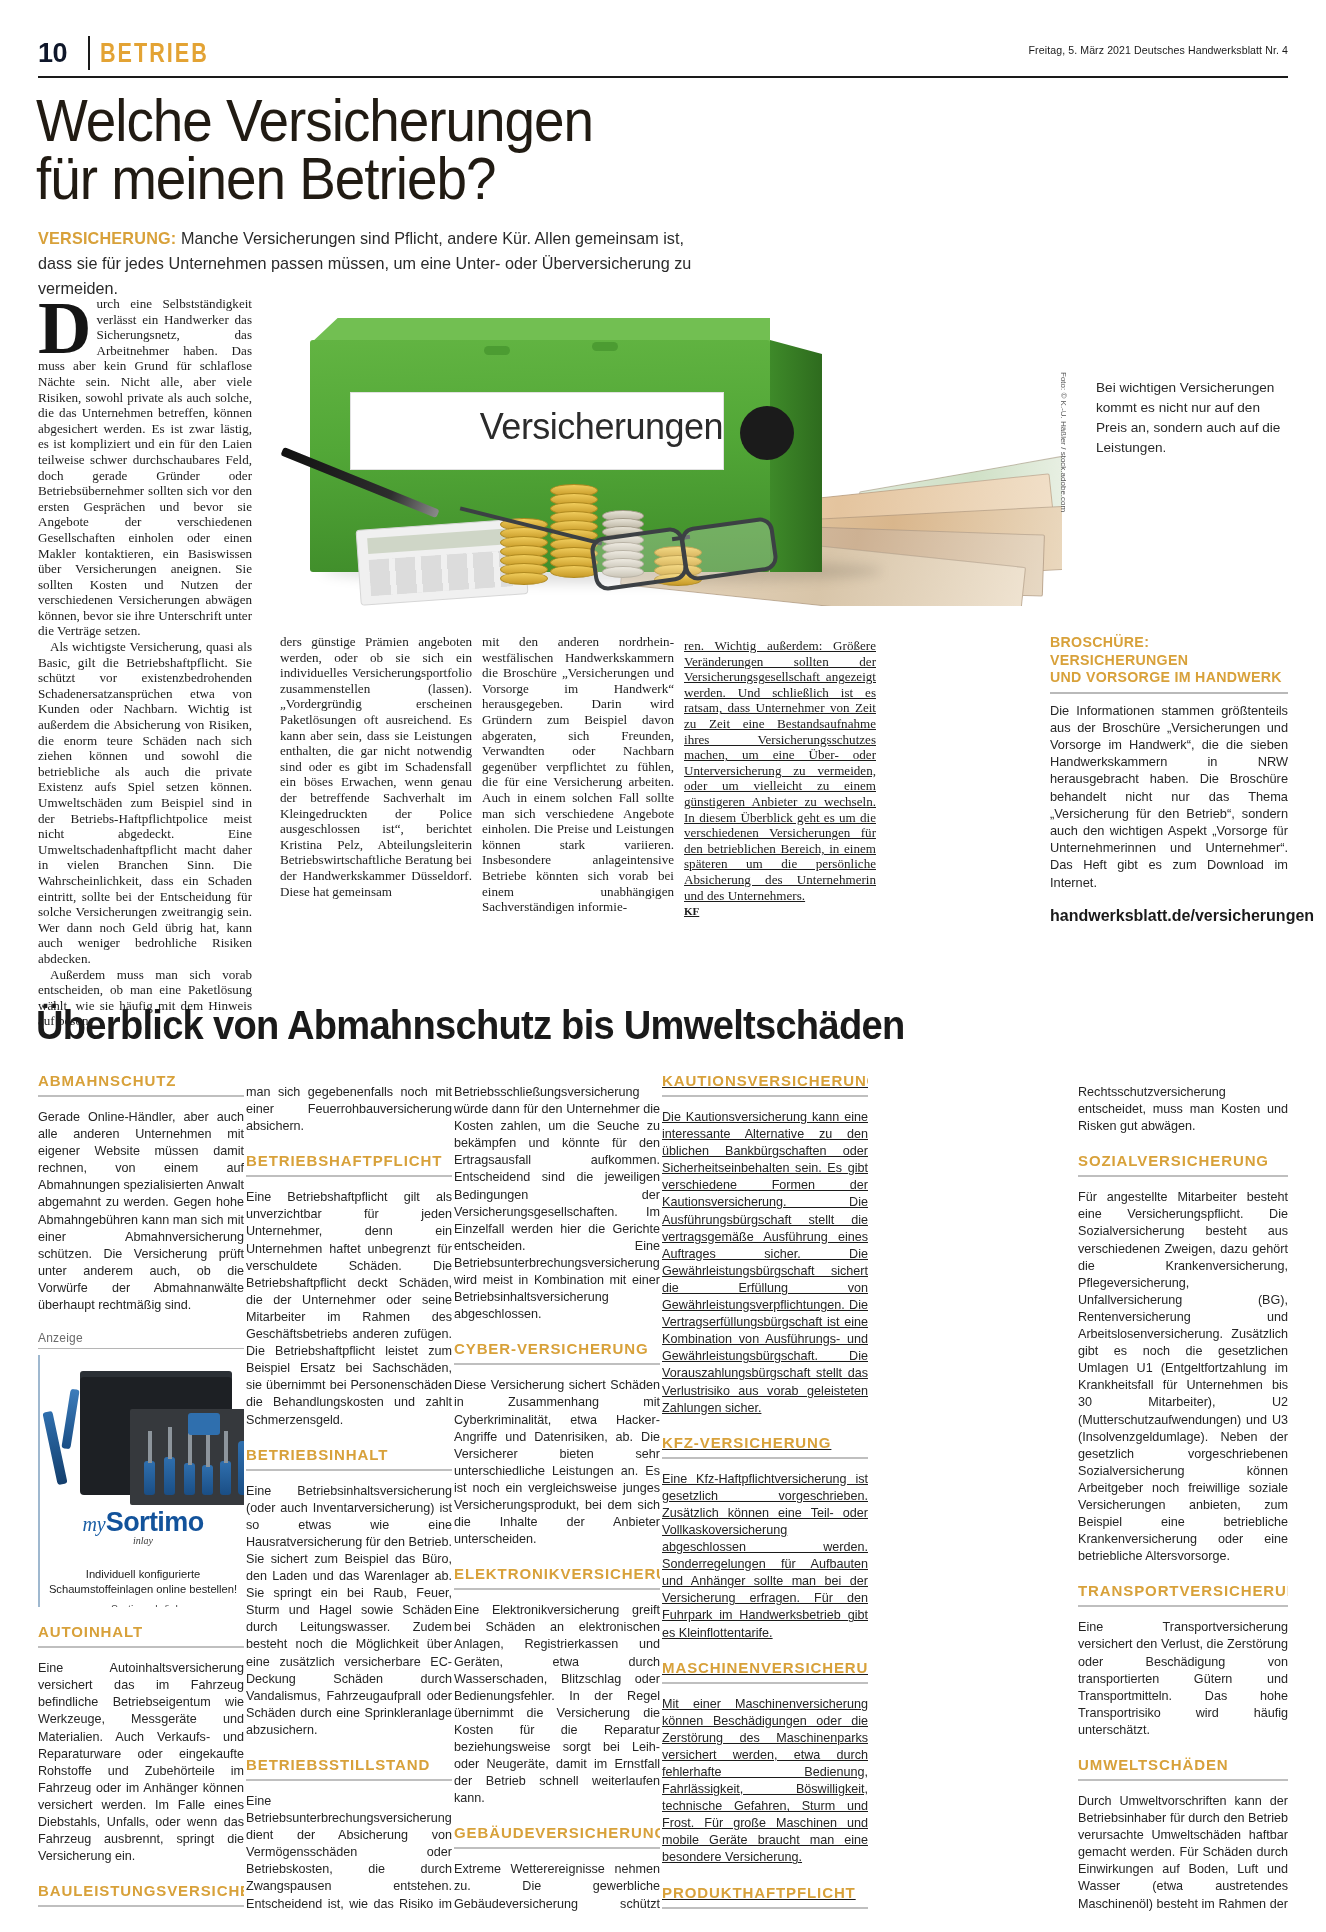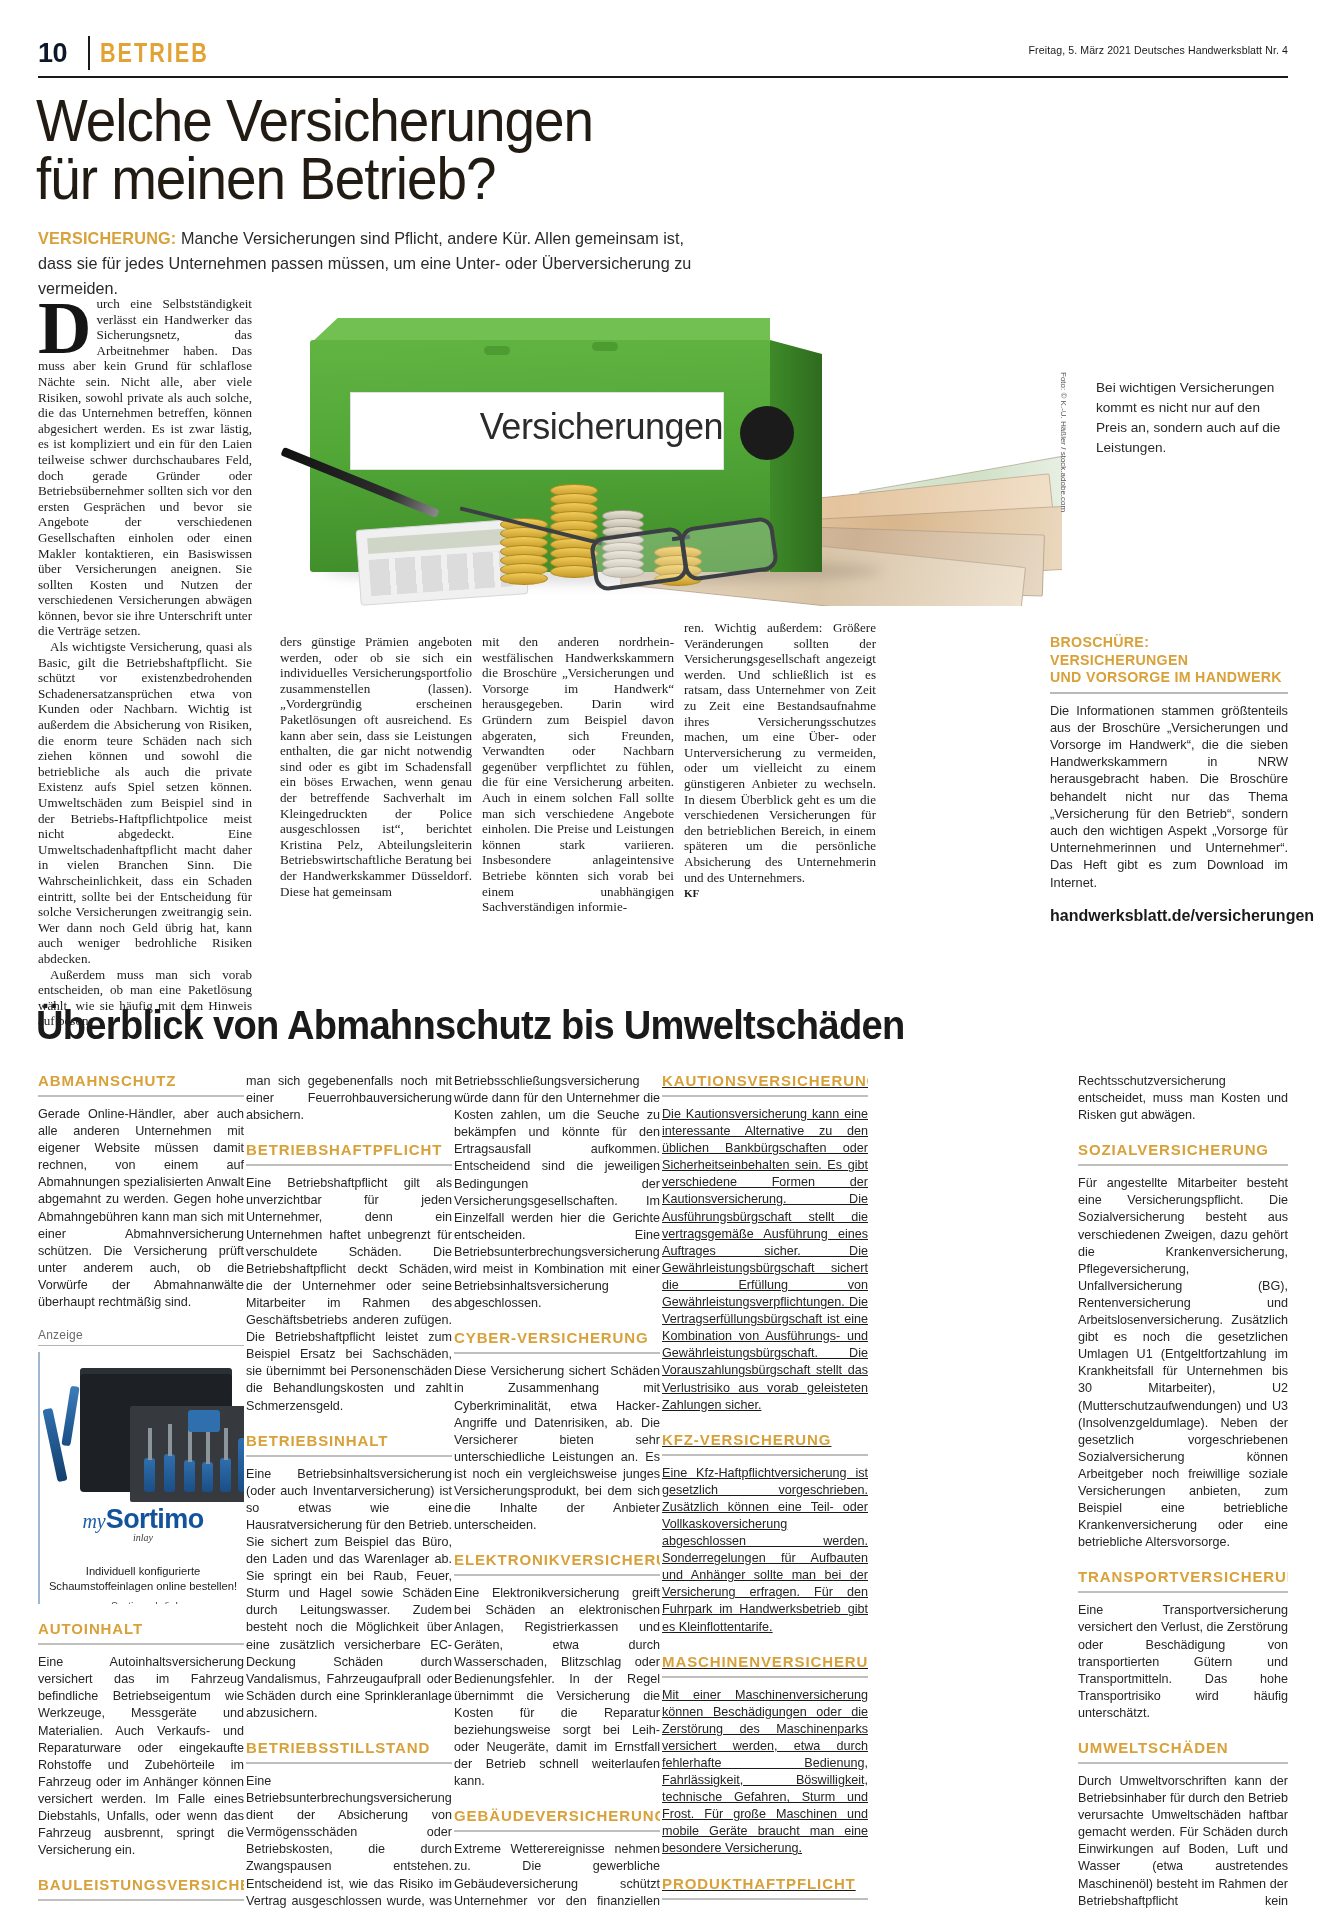--- a/index.html
+++ b/index.html
@@ -76,21 +76,21 @@
   .credit-txt{position:absolute;left:0;top:0;font-size:8px;color:#555;white-space:nowrap;
     transform:rotate(90deg);transform-origin:left top;}
 
   .photo-caption{position:absolute;left:1096px;top:378px;width:196px;font-size:13.6px;line-height:20px;color:#2a2a2a;}
 
   
   .cols4{position:absolute;left:38px;top:296px;width:1250px;}
   .col-a{position:absolute;left:0;top:0;width:214px;}
   .col-b{position:absolute;left:242px;top:338px;width:192px;}
   .col-c{position:absolute;left:444px;top:338px;width:192px;}
-  .col-d{position:absolute;left:646px;top:324px;width:192px;}
+  .col-d{position:absolute;left:646px;top:342px;width:192px;text-decoration:underline;}
   .bodytext{font-family:"Liberation Serif", serif;font-size:13.1px;line-height:15.6px;text-align:justify;color:#1c1c1c;hyphens:none;}
   .bodytext p{margin:0;text-indent:0;}
   .dropcap{float:left;font-family:"Liberation Serif", serif;font-size:74px;line-height:60px;font-weight:bold;margin:2px 5px -2px 0;color:#151515;}
 
   
   .bro{position:absolute;left:1050px;top:634px;width:238px;}
   .bro-head{font-size:14.2px;font-weight:bold;color:#d8a13a;letter-spacing:0.3px;line-height:17.5px;text-transform:uppercase;}
   .bro-rule{margin-top:5px;margin-bottom:8px;height:2px;background:#b9b9b9;width:100%;}
   .bro-body{font-size:12.8px;line-height:17.2px;color:#262626;text-align:justify;}
   .bro-link{font-weight:bold;color:#1a1a1a;display:block;margin-top:16px;}
@@ -99,21 +99,21 @@
   .headline2{position:absolute;left:36px;top:1002px;width:1200px;font-size:41px;line-height:46px;
     letter-spacing:-0.8px;color:#1a1a1a;transform:scaleX(0.93);transform-origin:left top;}
 
   
   .grid5{position:absolute;left:38px;top:1072px;width:1250px;height:840px;}
   .gcol{position:absolute;top:0;width:206px;height:840px;overflow:hidden;}
   .gc0{left:0px;}   .gc1{left:208px;} .gc2{left:416px;} .gc3{left:624px;text-decoration:underline;}
   .gc4{left:832px;} .gc5{left:1040px;}
   .sec-head{font-size:15px;font-weight:bold;color:#d8a13a;letter-spacing:0.9px;line-height:18px;}
   .sec-rule{height:2px;background:#bfbfbf;margin:5px 0 9px 0;}
-  .sec-body{font-size:12.6px;line-height:17.1px;color:#252525;text-align:justify;margin:1px 0 17px 0;}
+  .sec-body{font-size:12.6px;line-height:17.1px;color:#252525;text-align:justify;margin:12px 0 17px 0;}
 
   
   .ad-label{font-size:12px;color:#6a6a6a;margin:12px 0 3px 0;letter-spacing:0.2px;}
   .ad-rule{height:1px;background:#b5b5b5;margin-bottom:6px;}
   .ad-box{position:relative;width:206px;height:252px;background:#ffffff;border-left:2px solid #9fb8cf;overflow:hidden;}
   .case{position:absolute;left:40px;top:22px;width:152px;height:118px;background:#1d2024;border-radius:4px;}
   .case-lid{position:absolute;left:40px;top:16px;width:152px;height:12px;background:#2b3035;border-radius:3px;}
   .foam{position:absolute;left:50px;top:32px;width:132px;height:96px;background:#36393d;border-radius:2px;}
   .tool{position:absolute;bottom:10px;width:11px;background:linear-gradient(180deg,#2f6fae,#1a4e85);border-radius:3px;}
   .tool i{position:absolute;left:3.5px;top:-30px;width:4px;height:32px;background:#8d959c;display:block;}

